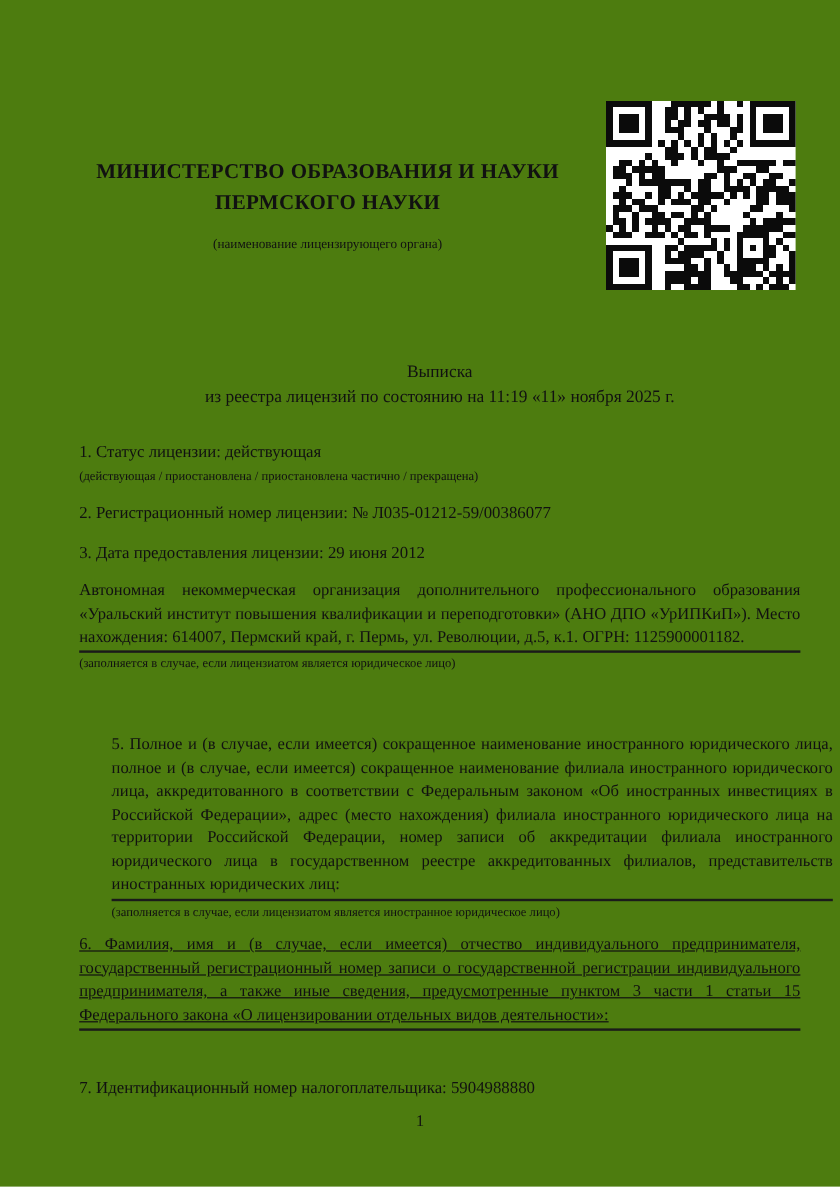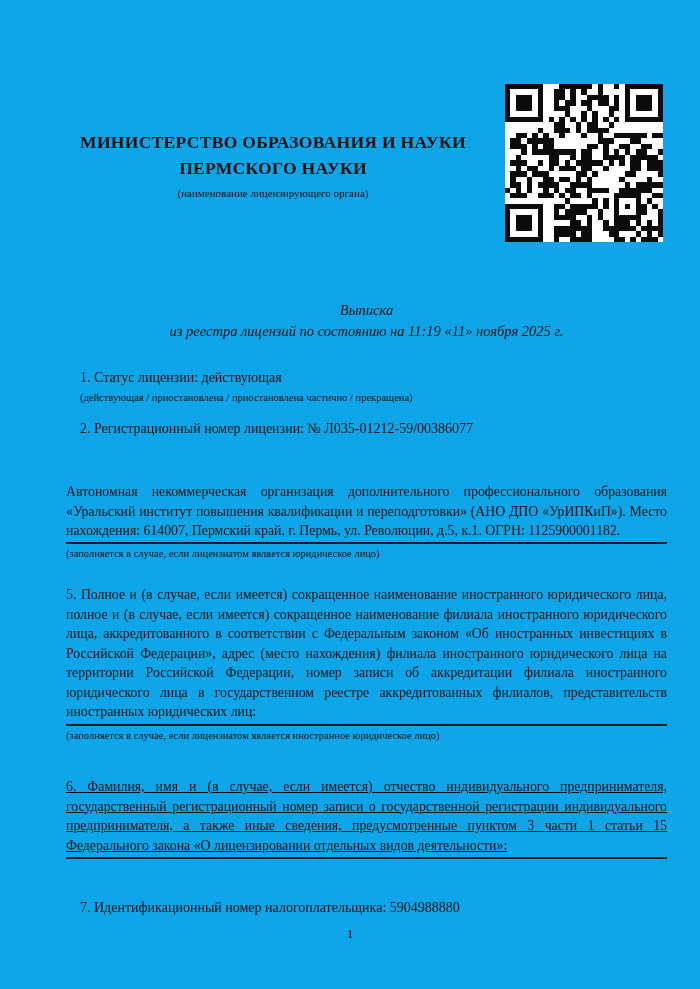--- a/index.html
+++ b/index.html
@@ -1,20 +1,20 @@
 <!DOCTYPE html>
 <html><head>
 <meta charset="utf-8">
 <style>
   html, body { margin: 0; padding: 0; background: #ffffff; }
   .page {
     position: relative;
     width: 700px;
     height: 989px;
-    background: #0ea5e9;
+    background: #4d7c0f;
     color: #111111;
     font-family: "Liberation Serif", "DejaVu Serif", serif;
     overflow: hidden;
   }
   .abs { position: absolute; }
   .content-left { left: 66px; width: 601px; }
 
   
   .ministry {
     top: 129px; left: 66px; width: 414px;
@@ -22,56 +22,55 @@
     font-weight: bold;
     font-size: 17.5px;
     line-height: 26px;
     letter-spacing: 0.3px;
   }
   .ministry-caption {
     font-weight: normal;
     font-size: 11px;
     letter-spacing: 0;
     line-height: 13px;
-    margin-top: 6px;
+    margin-top: 17px;
   }
   .qr { top: 84px; left: 505px; width: 158px; height: 158px; }
 
   
   .doc-title {
     top: 300px;
     text-align: center;
     font-size: 14.5px;
     line-height: 21px;
-    font-style: italic;
   }
 
   
-  .item { font-size: 14px; line-height: 20px; margin-left: 14px; }
+  .item { font-size: 14px; line-height: 20px; }
   .para { font-size: 13.8px; line-height: 19.5px; text-align: justify; margin: 0; }
   .para.answer {
     border-bottom: 2px solid #1a1a1a;
     padding-bottom: 1px;
   }
   .rule-line {
     border-bottom: 2px solid #1a1a1a;
     height: 0;
     margin-top: 2px;
   }
   .note {
     font-size: 10.5px;
     line-height: 13px;
     padding-right: 80px;
     margin-top: 3px;
   }
   .i1 { top: 368px; }
   .i2 { top: 419px; }
   .i3 { top: 452px; }
   .i4 { top: 482px; }
-  .i5 { top: 585px; }
+  .i5 { top: 610px; margin-left: 27px; }
   .i6 { top: 777px; text-decoration: underline; }
   .i7 { top: 898px; }
 
   .page-number {
     top: 926px; left: 0; width: 700px;
     text-align: center;
     font-size: 13.5px;
   }
 </style>
 </head>
@@ -525,20 +524,23 @@
 
   <div class="abs content-left item i1">
     <div>1. Статус лицензии: действующая</div>
     <div class="note">(действующая / приостановлена / приостановлена частично / прекращена)</div>
   </div>
 
   <div class="abs content-left item i2">
     <div>2. Регистрационный номер лицензии: № Л035-01212-59/00386077</div>
   </div>
 
+  <div class="abs content-left item i3">
+    <div>3. Дата предоставления лицензии: 29 июня 2012</div>
+  </div>
 
   <div class="abs content-left i4">
     <p class="para answer">Автономная некоммерческая организация дополнительного профессионального образования «Уральский институт повышения квалификации и переподготовки» (АНО ДПО «УрИПКиП»). Место нахождения: 614007, Пермский край, г. Пермь, ул. Революции, д.5, к.1. ОГРН: 1125900001182.</p>
     <div class="note">(заполняется в случае, если лицензиатом является юридическое лицо)</div>
   </div>
 
   <div class="abs content-left i5">
     <p class="para">5. Полное и (в случае, если имеется) сокращенное наименование иностранного юридического лица, полное и (в случае, если имеется) сокращенное наименование филиала иностранного юридического лица, аккредитованного в соответствии с Федеральным законом «Об иностранных инвестициях в Российской Федерации», адрес (место нахождения) филиала иностранного юридического лица на территории Российской Федерации, номер записи об аккредитации филиала иностранного юридического лица в государственном реестре аккредитованных филиалов, представительств иностранных юридических лиц:</p>
     <div class="rule-line"></div>
     <div class="note">(заполняется в случае, если лицензиатом является иностранное юридическое лицо)</div>

